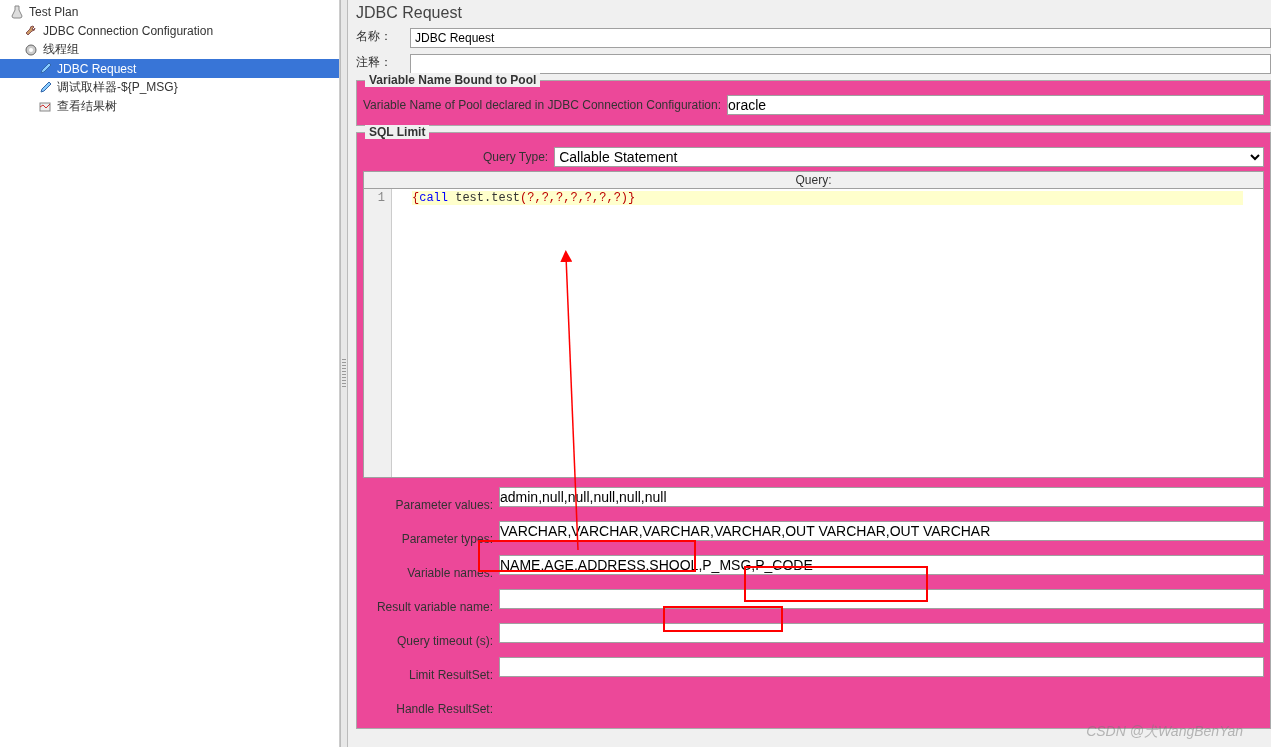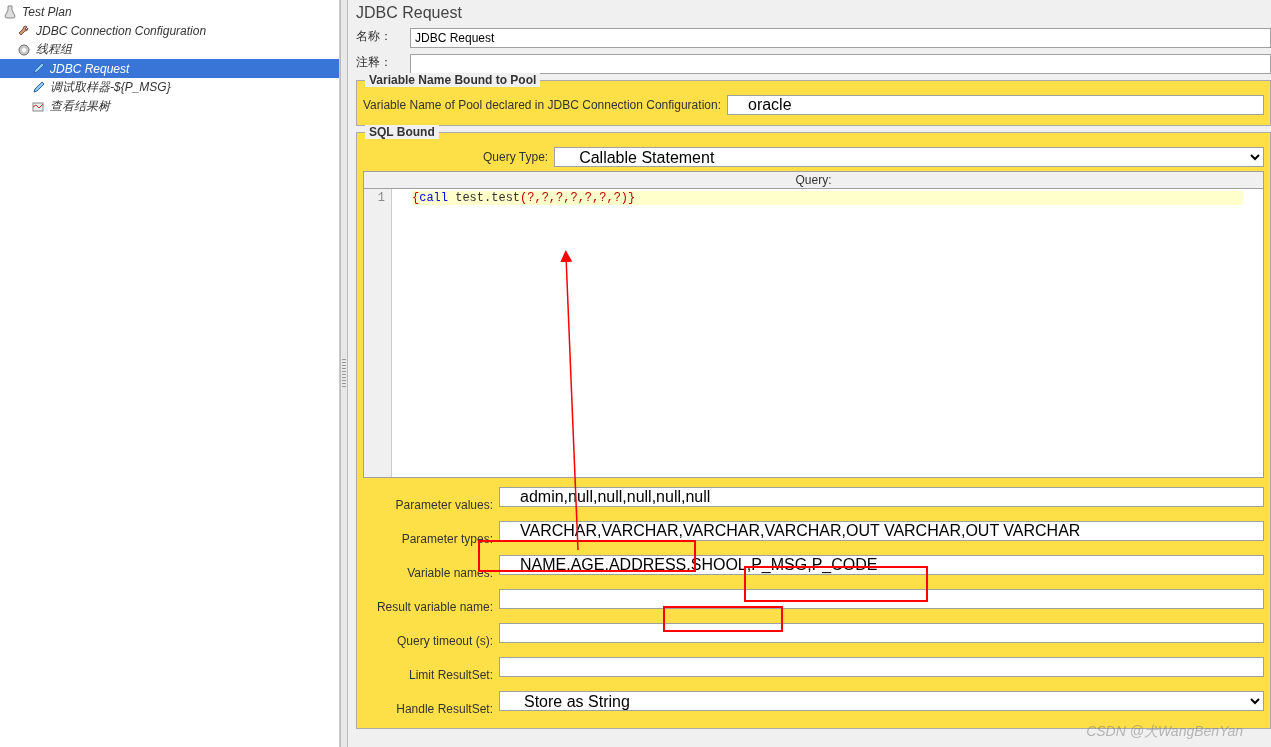--- a/index.html
+++ b/index.html
@@ -16,23 +16,22 @@
 .tree-pane {
   width: 340px;
   background: #fff;
   border-right: 1px solid #ccc;
   padding-top: 2px;
 }
 .tree-item {
   display: flex;
   align-items: center;
   height: 19px;
-  padding-left: 2px;
+  padding-left: 9px;
   cursor: pointer;
-  font-style: italic;
 }
 .tree-item .indent { display: inline-block; }
 .tree-item .icon { width: 16px; height: 16px; margin-right: 4px; display: inline-flex; align-items: center; justify-content: center; }
 .tree-item.selected { background: #3875d7; color: #fff; }
 .splitter {
   width: 8px;
   background: #e8e8e8;
   border-left: 1px solid #bbb;
   border-right: 1px solid #bbb;
   display: flex;
@@ -74,21 +73,21 @@
   border: 1px solid #a0a0a0;
   background: #fff;
   padding: 0 4px;
   font-size: 12px;
 }
 .group-box {
   border: 1px solid #aaa;
   margin-bottom: 6px;
   position: relative;
   padding: 10px 6px 6px 6px;
-  background: #fde047;
+  background: #ec4899;
 }
 .group-box .legend {
   position: absolute;
   top: -8px;
   left: 8px;
   background: #f0f0f0;
   padding: 0 4px;
   font-weight: bold;
   font-size: 12px;
 }
@@ -99,22 +98,22 @@
 }
 .inner-row label {
   text-align: right;
   margin-right: 6px;
 }
 .inner-row input[type=text], .inner-row select {
   flex: 1;
   height: 20px;
   border: 1px solid #a0a0a0;
   background: #fff;
-  padding: 0 20px;
-  font-size: 16px;
+  padding: 0 0;
+  font-size: 14px;
 }
 .query-header {
   text-align: center;
   border: 1px solid #a0a0a0;
   border-bottom: none;
   background: #f0f0f0;
   height: 17px;
   line-height: 16px;
 }
 .code-editor {
@@ -236,21 +235,21 @@
 
   <div class="group-box">
     <div class="legend">Variable Name Bound to Pool</div>
     <div class="inner-row">
       <label style="width:auto">Variable Name of Pool declared in JDBC Connection Configuration:</label>
       <input type="text" value="oracle" style="">
     </div>
   </div>
 
   <div class="group-box" style="padding-bottom:8px;">
-    <div class="legend">SQL Bound</div>
+    <div class="legend">SQL Limit</div>
 
     <div class="inner-row" style="justify-content:center; margin-left:120px;">
       <label style="width:auto">Query Type:</label>
       <select>
         <option>Callable Statement</option>
       </select>
     </div>
 
     <div class="query-header">Query:</div>
     <div class="code-editor">
@@ -280,21 +279,20 @@
       <div class="inner-row">
         <label>Query timeout (s):</label>
         <input type="text" value="" style="">
       </div>
       <div class="inner-row">
         <label>Limit ResultSet:</label>
         <input type="text" value="" style="">
       </div>
       <div class="inner-row">
         <label>Handle ResultSet:</label>
-        <select><option>Store as String</option></select>
       </div>
     </div>
   </div>
 
   <svg class="anno-arrow" style="left:200px; top:250px; width:40px; height:310px;">
     <defs>
         <marker id="ah" markerWidth="8" markerHeight="8" refX="4" refY="4" orient="auto">
           <path d="M0 0L8 4L0 8z" fill="red"></path>
         </marker>
       </defs>

